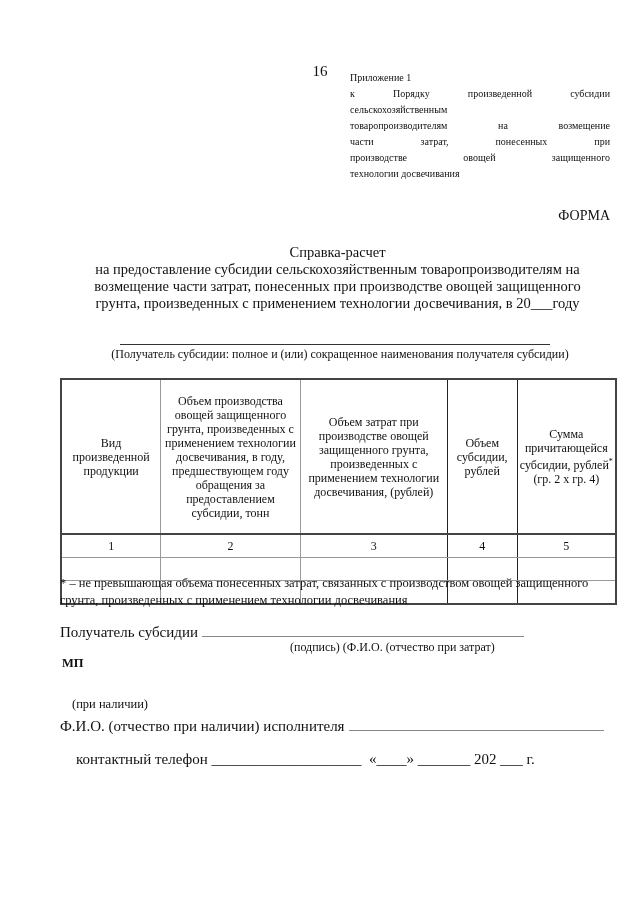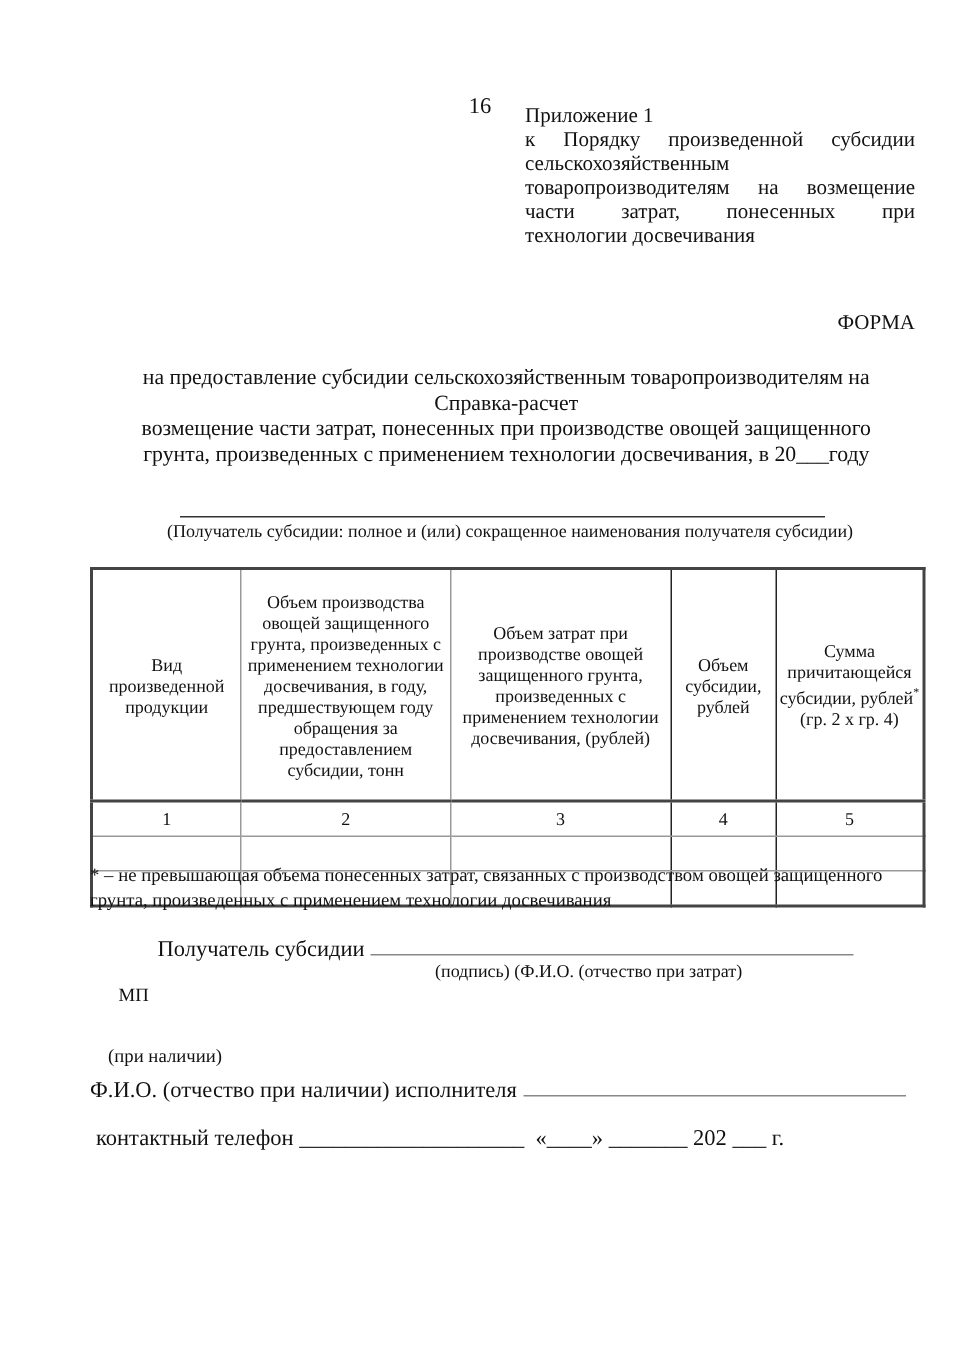--- a/index.html
+++ b/index.html
@@ -1,63 +1,64 @@
 <!DOCTYPE html>
 <html><head>
 <meta charset="utf-8">
 <style>
   html, body { margin:0; padding:0; background:#fff; }
   body { width:640px; height:905px; position:relative; overflow:hidden;
          font-family:"Liberation Serif", serif; color:#111; }
   .abs { position:absolute; }
   .pagenum { left:0; width:640px; top:38px; text-align:center; font-size:15px;margin-top:25px; }
-  .appendix { left:350px; top:70px; width:260px; font-size:14px; line-height:16px; }
+  .appendix { left:350px; top:70px; width:260px; font-size:10px; line-height:16px; }
   .appendix .just { text-align:justify; text-align-last:justify; display:block; }
   .appendix .left { display:block; }
   .forma { right:30px; top:208px; font-size:14px; }
   .title-block { left:60px; width:555px; top:244px; text-align:center; font-size:14.5px; line-height:17px; }
   .recip-line { left:120px; width:430px; top:344px; border-top:1px solid #333; height:0; }
   .recip-caption { left:60px; width:560px; top:347px; text-align:center; font-size:12px; }
   table.calc { position:absolute; left:60px; top:378px; width:557px; border-collapse:collapse; font-size:12px; line-height:14px; }
   table.calc td { border:1px solid #999; text-align:center; vertical-align:middle; padding:4px 2px; }
   table.calc tr.head td { height:145px; }
   table.calc tr.nums td { height:14px; border-top:2px solid #444; }
   table.calc tr.empty td { height:14px; }
   table.calc { border:2px solid #444; }
   table.calc td.c3, table.calc td.c4 { border-left:1.5px solid #222; border-right:1.5px solid #222; }
   sup { font-size:8px; }
   .footnote { left:60px; width:560px; top:575px; font-size:12.5px; line-height:17px; }
-  .sig-row { left:60px; top:622px; font-size:15px;margin-left:45px; }
+  .sig-row { left:60px; top:622px; font-size:15px; }
   .sig-line { display:inline-block; width:322px; border-bottom:1.5px solid #888; height:14px; vertical-align:baseline; margin-left:4px; }
   .sig-caption { left:290px; top:640px; font-size:12px; }
-  .mp { left:79px; top:656px; font-size:12.5px; }
+  .mp { left:62px; top:656px; font-size:12.5px;font-weight:bold; }
   .if-any { left:72px; top:683px; font-size:12.5px;margin-top:14px; }
   .exec-row { left:60px; top:716px; font-size:15px; }
   .exec-line { display:inline-block; width:255px; border-bottom:1.5px solid #888; height:14px; margin-left:4px; }
-  .phone-row { left:64px; top:751px; font-size:15px; white-space:pre; }
+  .phone-row { left:76px; top:751px; font-size:15px; white-space:pre; }
 </style>
 </head>
 <body>
 
 <div class="abs pagenum">16</div>
 
 <div class="abs appendix">
   <span class="left">Приложение 1</span>
   <span class="just">к Порядку произведенной субсидии</span>
   <span class="left">сельскохозяйственным</span>
   <span class="just">товаропроизводителям на возмещение</span>
   <span class="just">части затрат, понесенных при</span>
+  <span class="just">производстве овощей защищенного</span>
   <span class="left">технологии досвечивания</span>
 </div>
 
 <div class="abs forma">ФОРМА</div>
 
 <div class="abs title-block">
+  <div>Справка-расчет</div>
   <div>на предоставление субсидии сельскохозяйственным товаропроизводителям на</div>
-  <div>Справка-расчет</div>
   <div>возмещение части затрат, понесенных при производстве овощей защищенного</div>
   <div>грунта, произведенных с применением технологии досвечивания, в 20___году</div>
 </div>
 
 <div class="abs recip-line"></div>
 <div class="abs recip-caption">(Получатель субсидии: полное и (или) сокращенное наименования получателя субсидии)</div>
 
 <table class="calc">
   <colgroup>
     <col style="width:100px">

